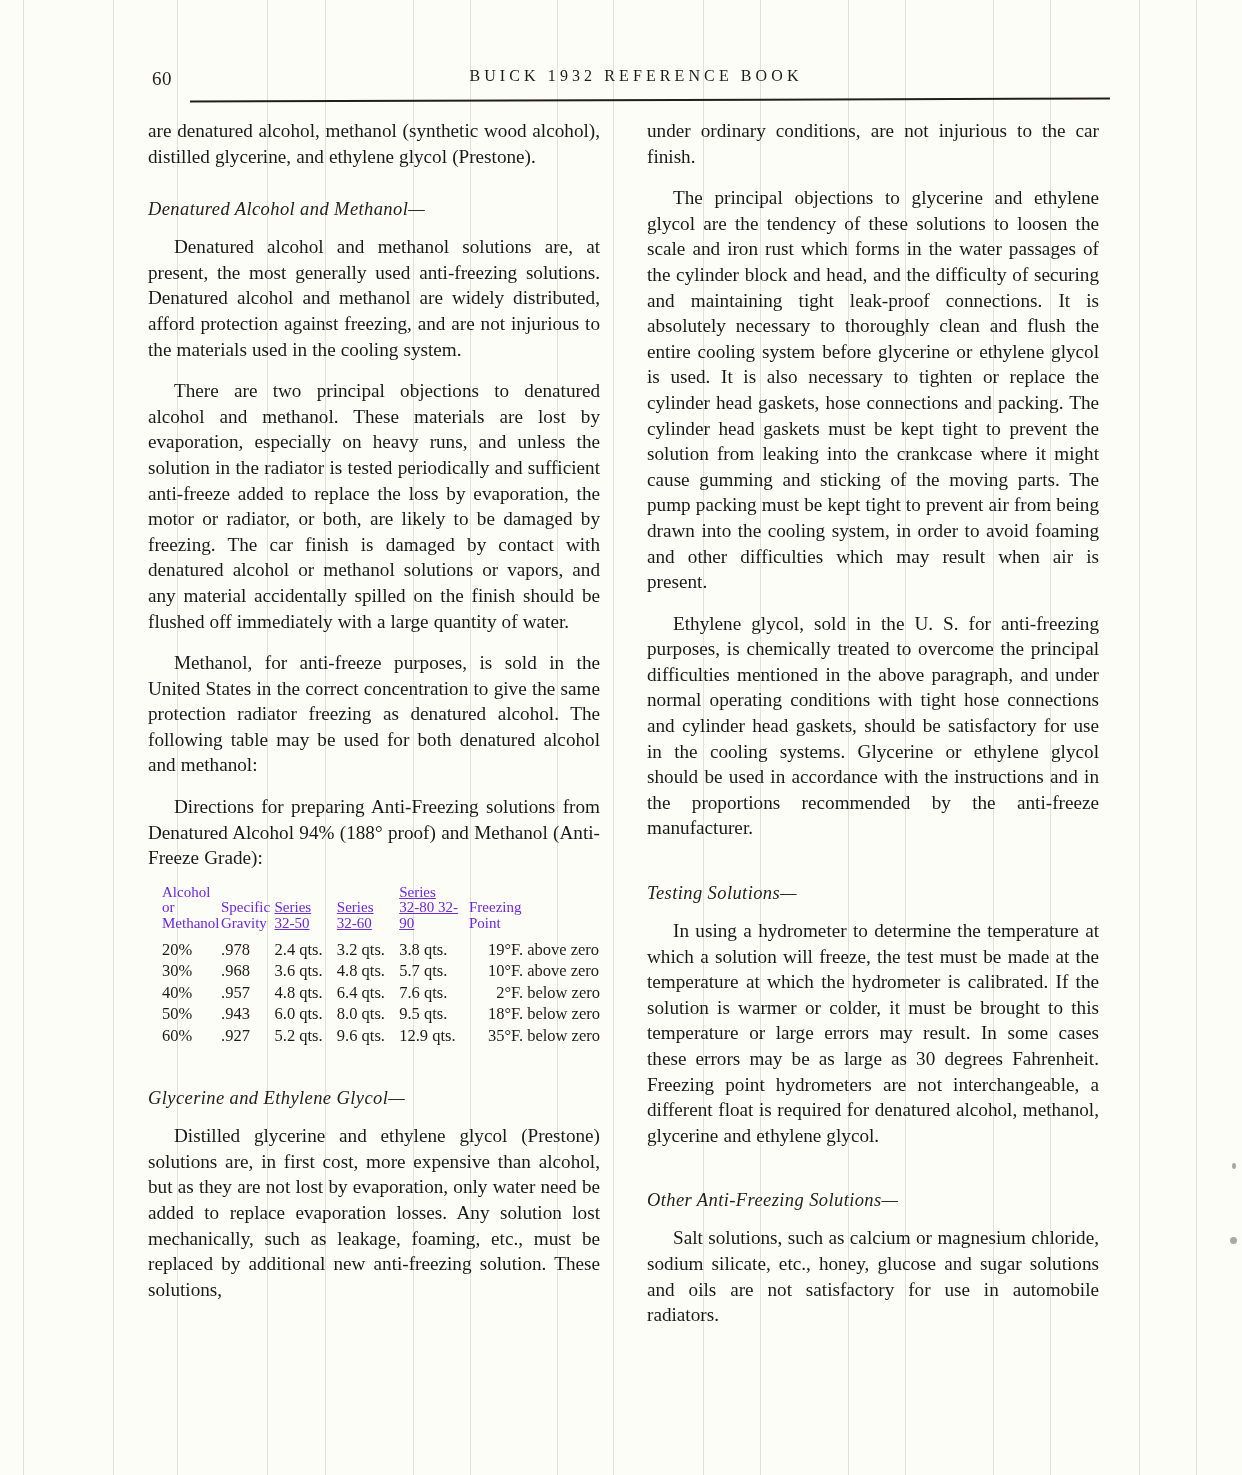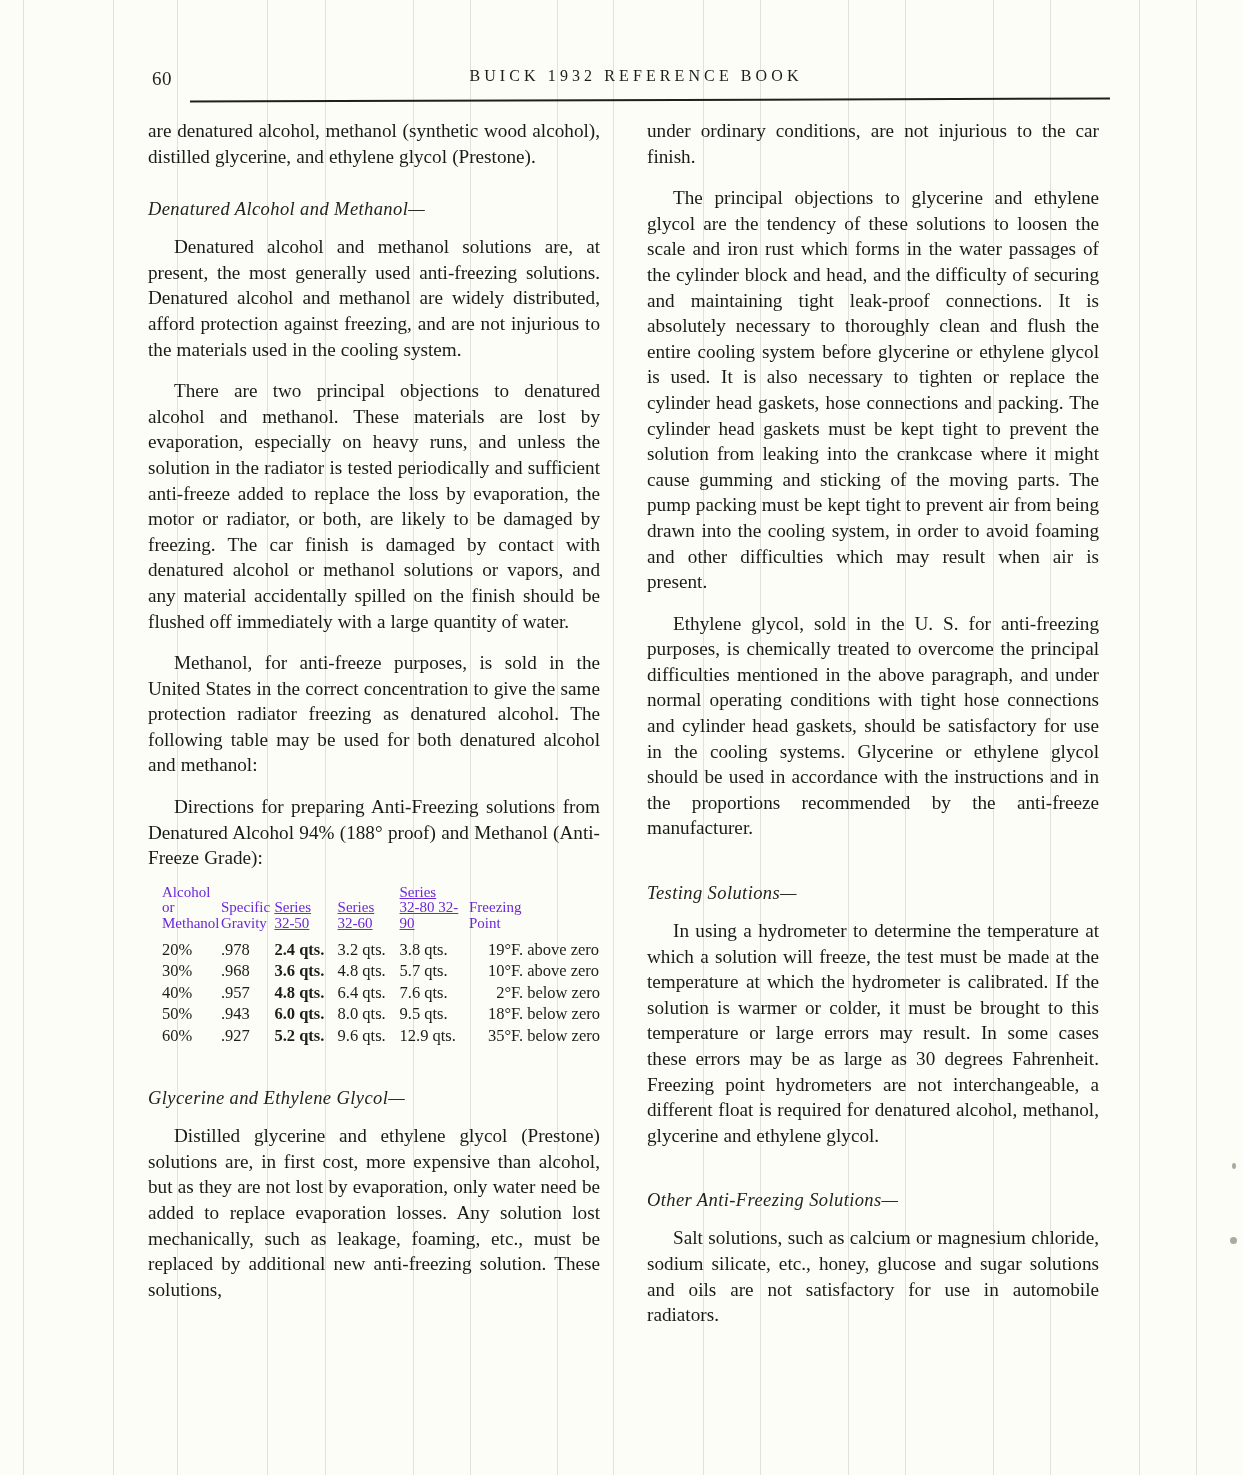--- a/index.html
+++ b/index.html
@@ -132,21 +132,21 @@
   }
   table.rates td {
     font-size: 16.5px;
     line-height: 21.5px;
     color: #1d1c17;
     padding: 0;
     white-space: nowrap;
   }
   .c-pct   { text-align: left;   width: 62px; padding-left: 14px !important; }
   .c-grav  { text-align: left;   width: 62px; }
-  .c-s50   { text-align: left;   width: 90px; font-weight: bold; }
+  .c-s50   { text-align: left;   width: 90px; }
   .c-s60   { text-align: left;   width: 90px; }
   .c-s80   { text-align: left;   width: 96px; }
   .c-fp    { text-align: left; }
   th.c-pct, th.c-grav { text-align: left; }
   th.c-s50, th.c-s60, th.c-s80 { text-align: left; padding-left: 0 !important; text-decoration: underline; }
   th.c-fp { text-align: left; padding-left: 18px; }
   td.c-fp { padding-left: 8px !important; }
   td.c-fp .fpnum { display: inline-block; width: 46px; text-align: right; }
 </style>
 </head>

